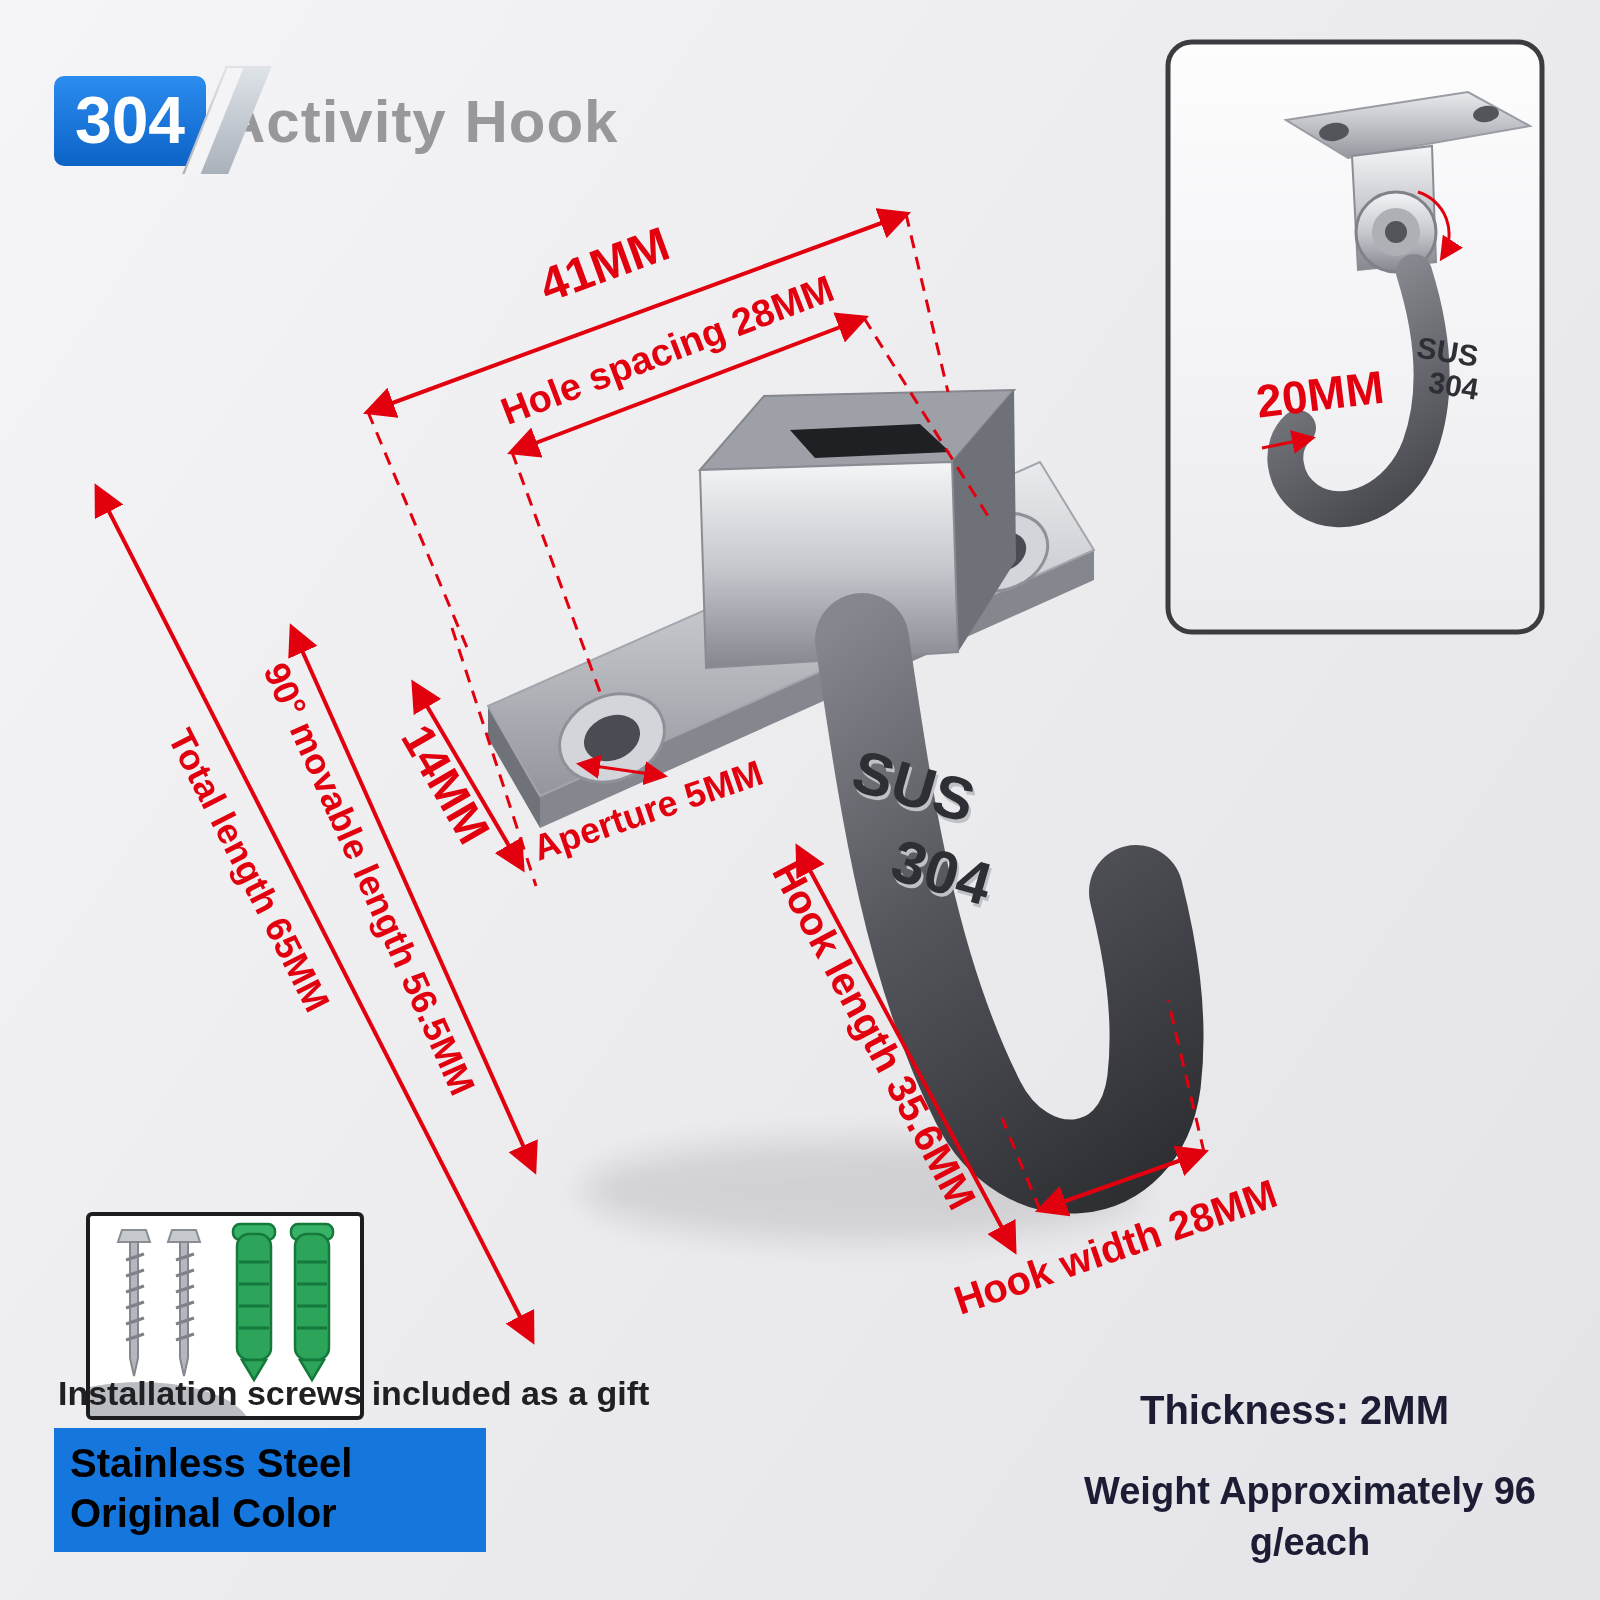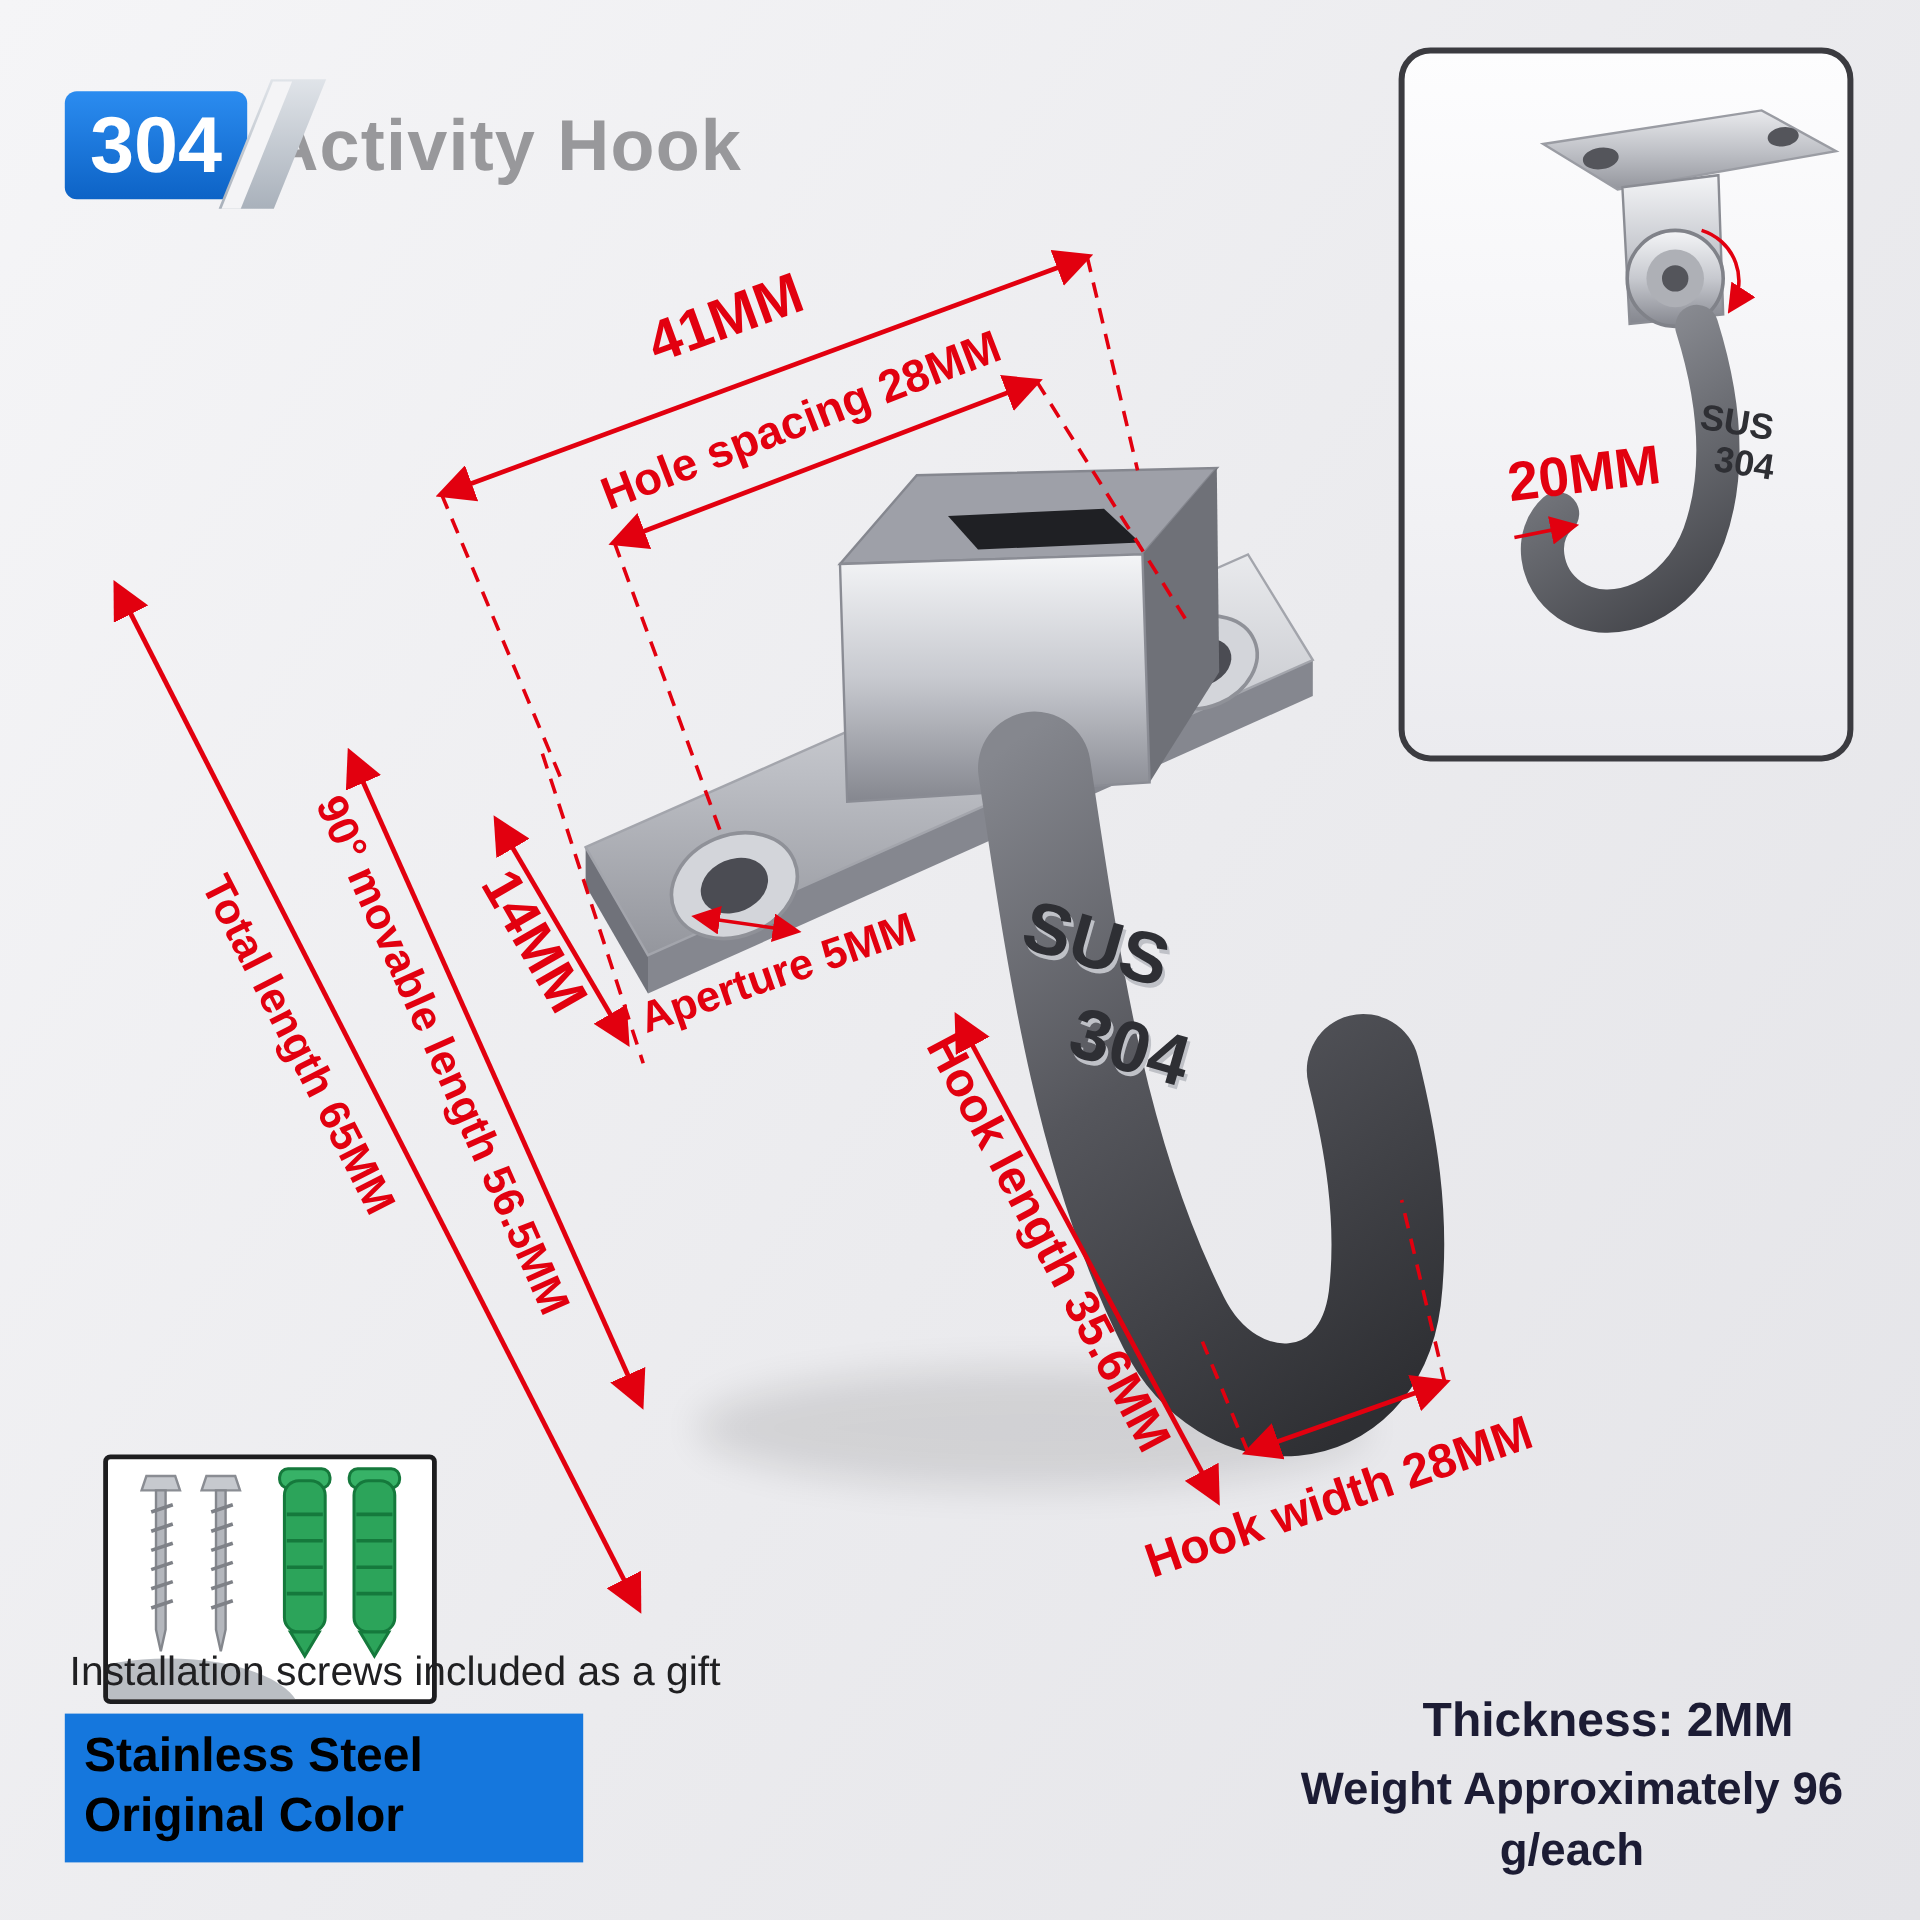--- a/index.html
+++ b/index.html
@@ -16,27 +16,27 @@
                font-size:66px; font-weight:bold; text-align:center; line-height:88px; }
   .badge-304::before { content:""; position:absolute; top:-8px; right:-16px; width:16px; height:106px;
                background:#f4f4f6; transform:skewX(-22deg); z-index:-1; }
   .badge-304::after { content:""; position:absolute; top:-10px; right:-44px; width:46px; height:108px;
                background:linear-gradient(180deg,#e0e4e9,#a9b1bb); transform:skewX(-22deg); z-index:-2; }
   .title-name { font-size:60px; font-weight:bold; color:#98989b; letter-spacing:1px; }
 
   
   .gift-box { position:absolute; left:86px; top:1212px; width:278px; height:208px; background:#ffffff;
               border:4px solid #1d1d1f; border-radius:6px; z-index:2; overflow:hidden; }
-  .gift-caption { position:absolute; left:58px; top:1374px; z-index:3; font-size:34px; font-weight:normal; color:#202022; }
+  .gift-caption { position:absolute; left:58px; top:1374px; z-index:3; font-size:34px; font-weight:bold; color:#202022; }
   .gift-badge { position:absolute; left:54px; top:1428px; width:432px; z-index:3; background:#1577dd; color:#000000;
                 font-size:40px; font-weight:bold; line-height:1.25; padding:10px 16px 14px; }
 
   
-  .spec-thickness { position:absolute; left:1140px; top:1388px; width:400px; text-align:center;
-                    font-size:40px; font-weight:bold; color:#1c1c34; z-index:3;margin-top:24px; }
+  .spec-thickness { position:absolute; left:1140px; top:1388px; width:400px; text-align:left;
+                    font-size:40px; font-weight:bold; color:#1c1c34; z-index:3; }
   .spec-weight { position:absolute; left:1080px; top:1466px; width:460px; text-align:center;
                  font-size:38px; font-weight:bold; color:#1c1c34; line-height:1.35; z-index:3; }
 
   
   .dim { stroke:#e2000f; stroke-width:4; fill:none; }
   .dim-thin { stroke:#e2000f; stroke-width:3; fill:none; }
   .dim-dash { stroke:#e2000f; stroke-width:3; fill:none; stroke-dasharray:13 9; }
   .dim-label { fill:#e2000f; font-weight:bold; font-family:"Liberation Sans",sans-serif; text-anchor:middle; }
   .engrave { fill:#2e2f34; font-weight:bold; font-family:"Liberation Sans",sans-serif; text-anchor:middle; }
   .engrave-hi { fill:#bfc1c7; font-weight:bold; font-family:"Liberation Sans",sans-serif; text-anchor:middle; }

